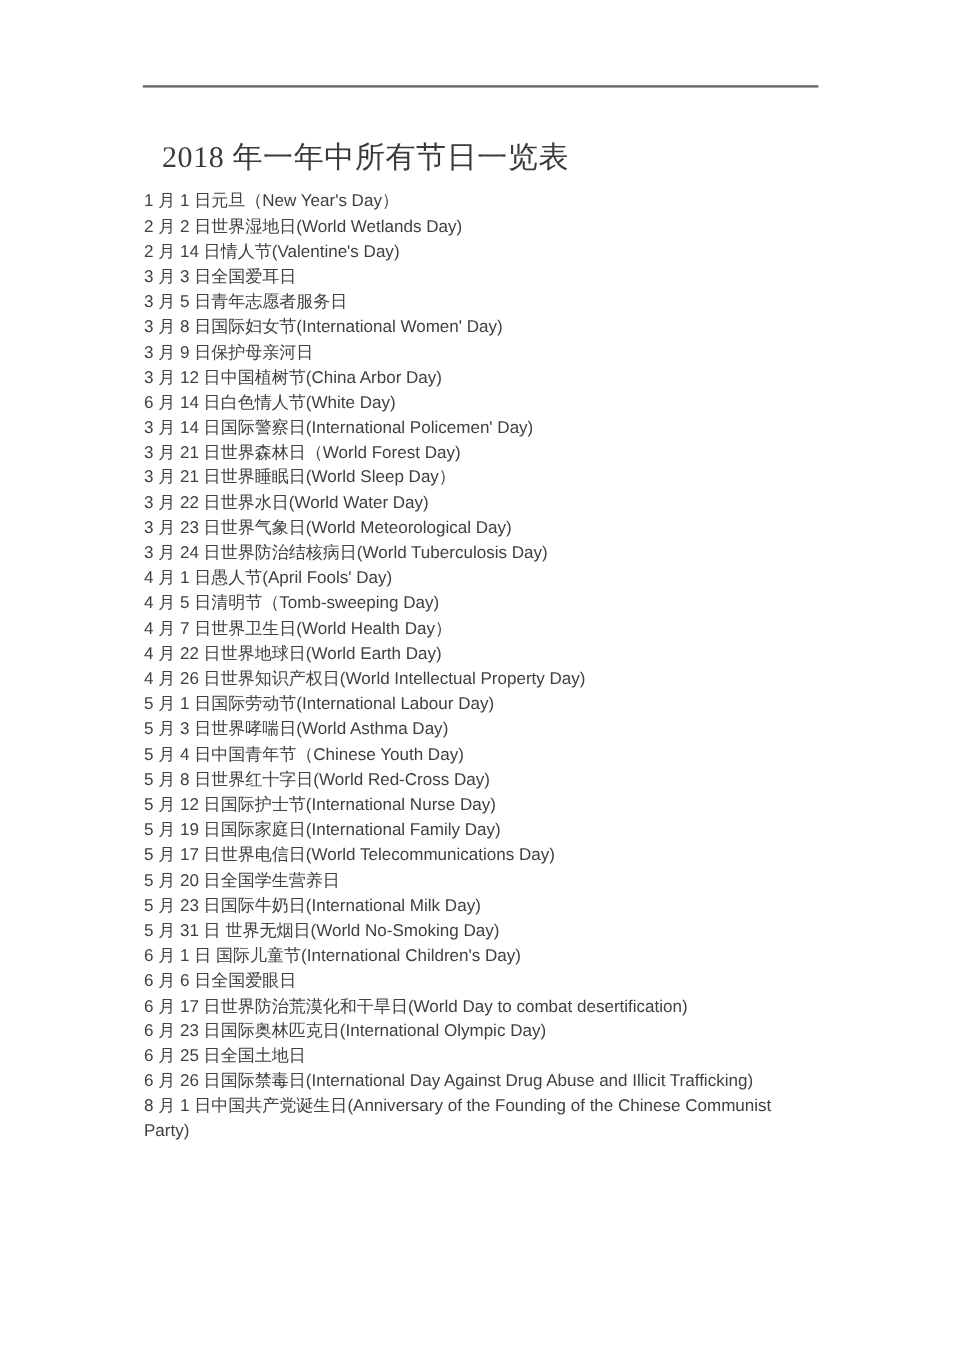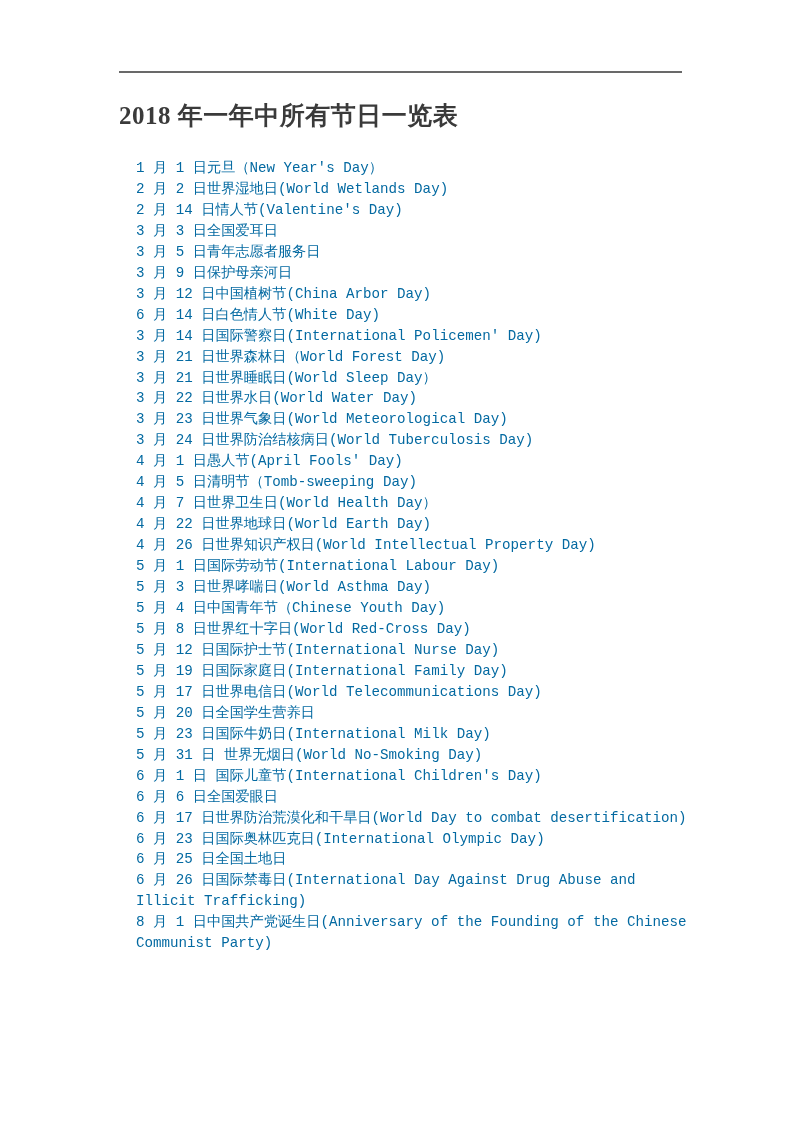--- a/index.html
+++ b/index.html
@@ -28,43 +28,42 @@
     width: 563px;
     height: 0;
     border-top: 2px solid #696969;
   }
   
   #doc-title {
     position: absolute;
     left: 119px;
     top: 99px;
     width: 563px;
-    margin: 0;
+    margin: 16px;
     padding: 0;
     font-family: "Liberation Serif", "DejaVu Serif", serif;
     font-size: 25px;
-    font-weight: bold;
+    font-weight: normal;
     line-height: 34px;
     color: #3a3a3a;
     letter-spacing: 0.5px;
     white-space: nowrap;
   }
   
   #holiday-list {
     position: absolute;
     left: 120px;
     top: 158px;
     width: 563px;
-    font-family: Liberation Mono, monospace;
+    font-family: Liberation Sans, sans-serif;
     font-size: 14.2px;
     line-height: 20.95px;
-    color: #0369a1;
+    color: #404040;
     letter-spacing: 0px;
     word-spacing: 0px;
-    margin-left: 16px;
   }
   #holiday-list .entry {
     margin: 0;
     padding: 0;
     text-align: left;
     white-space: normal;
     word-break: break-word;
   }
 </style>
 </head>
@@ -75,20 +74,21 @@
   <div id="header-rule"></div>
 
   <h1 id="doc-title">2018 年一年中所有节日一览表</h1>
 
   <div id="holiday-list">
       <div class="entry">1 月 1 日元旦（New Year's Day）</div>
       <div class="entry">2 月 2 日世界湿地日(World Wetlands Day)</div>
       <div class="entry">2 月 14 日情人节(Valentine's Day)</div>
       <div class="entry">3 月 3 日全国爱耳日</div>
       <div class="entry">3 月 5 日青年志愿者服务日</div>
+      <div class="entry">3 月 8 日国际妇女节(International Women' Day)</div>
       <div class="entry">3 月 9 日保护母亲河日</div>
       <div class="entry">3 月 12 日中国植树节(China Arbor Day)</div>
       <div class="entry">6 月 14 日白色情人节(White Day)</div>
       <div class="entry">3 月 14 日国际警察日(International Policemen' Day)</div>
       <div class="entry">3 月 21 日世界森林日（World Forest Day)</div>
       <div class="entry">3 月 21 日世界睡眠日(World Sleep Day）</div>
       <div class="entry">3 月 22 日世界水日(World Water Day)</div>
       <div class="entry">3 月 23 日世界气象日(World Meteorological Day)</div>
       <div class="entry">3 月 24 日世界防治结核病日(World Tuberculosis Day)</div>
       <div class="entry">4 月 1 日愚人节(April Fools' Day)</div>

